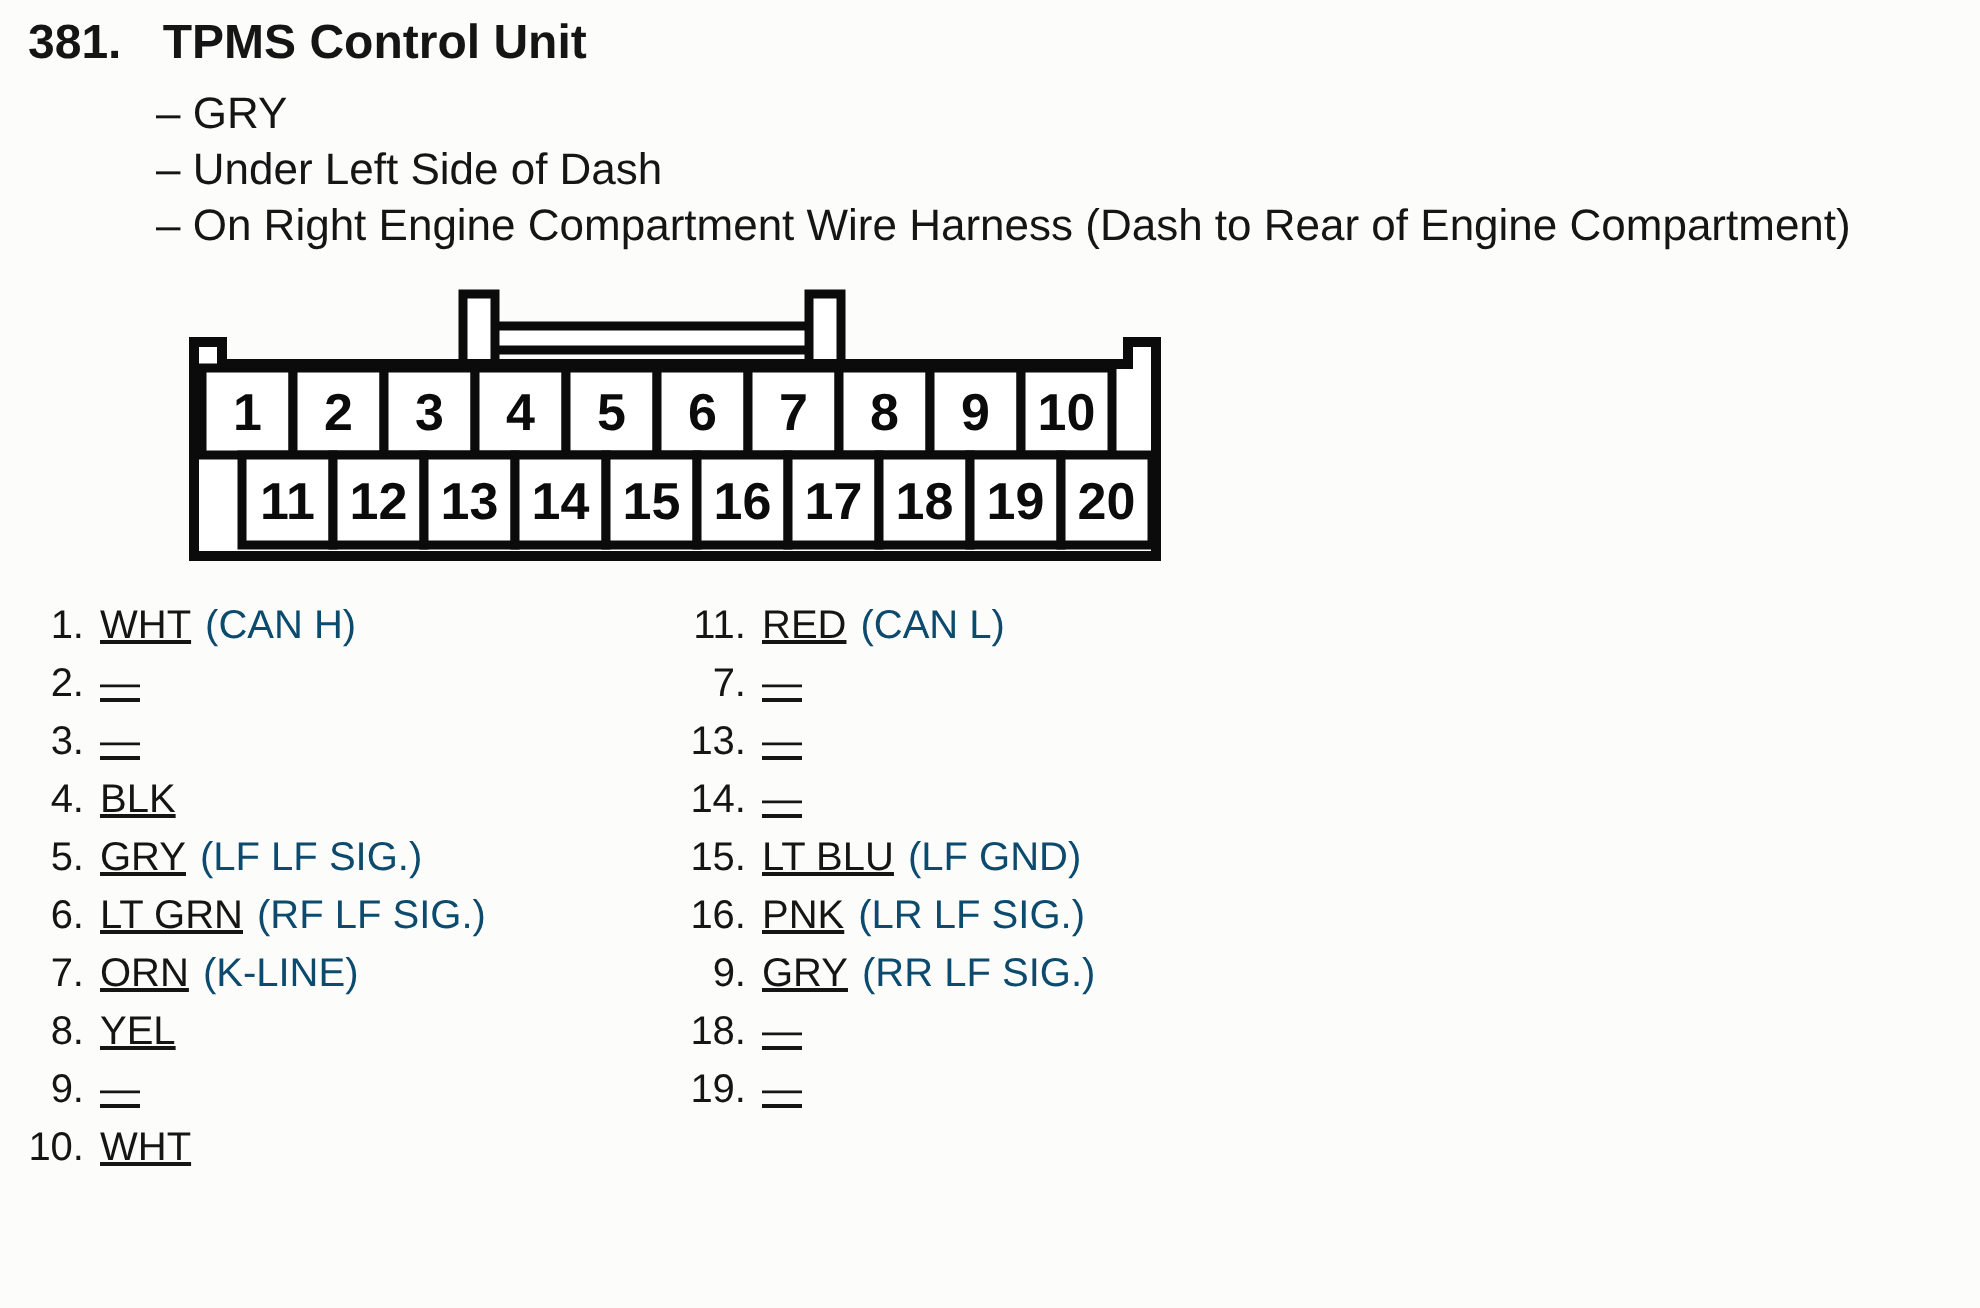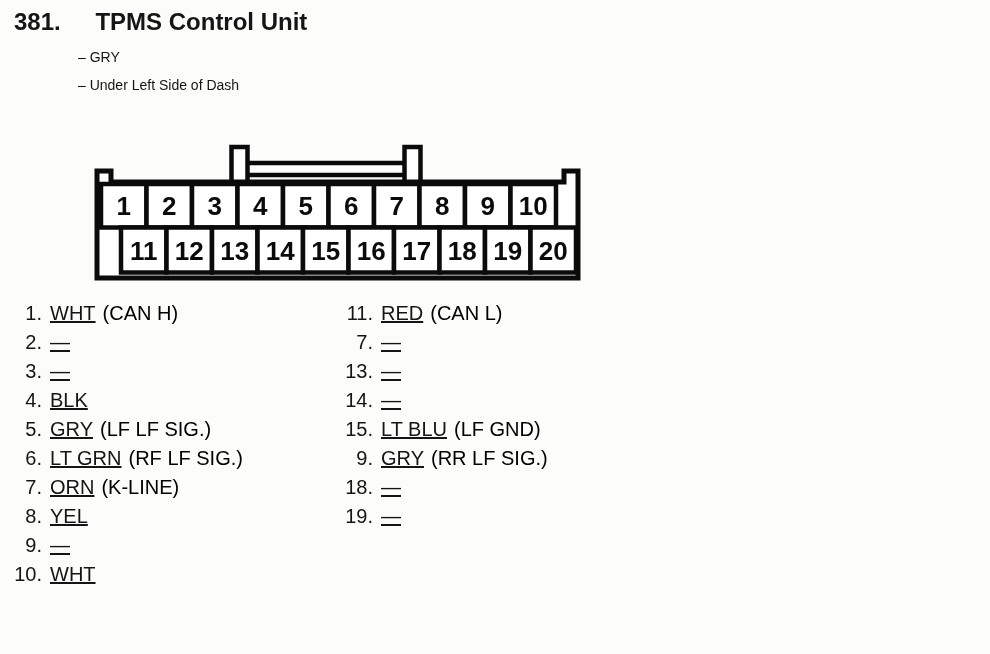--- a/index.html
+++ b/index.html
@@ -16,27 +16,27 @@
 
   
   .title-row {
     position: absolute;
     left: 14px;
     top: 8px;
     font-size: 24px;
     font-weight: bold;
     white-space: nowrap;
   }
-  .title-row .section-title { margin-left: 28px; }
+  .title-row .section-title { margin-left: 14px; }
 
   .detail-list {
     position: absolute;
     left: 78px;
     top: 43px;
-    font-size: 14px;
+    font-size: 22px;
     line-height: 28px;
     white-space: nowrap;
   }
 
   
   .connector-svg {
     position: absolute;
     left: 94px;
     top: 137px;
   }
@@ -60,36 +60,37 @@
   .pin-row { display: flex; align-items: baseline; }
   .pin-num {
     flex: 0 0 auto;
     width: 28px;
     text-align: right;
     margin-right: 8px;
   }
   .pin-col.right .pin-num { width: 31px; margin-left: 11px; }
   .wire-color { margin-right: 7px; text-decoration: underline; }
   .wire-color:empty { display: none; margin: 0; }
-  .signal-name { color: #000000; }
+  .signal-name { color: #0c4a6e; }
   .signal-name:empty { display: none; }
 </style>
 </head>
 <body>
 
 <div class="page">
 
   <div class="title-row">
     <span class="section-number">381.</span>
     <span class="section-title">TPMS Control Unit</span>
   </div>
 
   <div class="detail-list">
     <div>– GRY</div>
     <div>– Under Left Side of Dash</div>
+    <div>– On Right Engine Compartment Wire Harness (Dash to Rear of Engine Compartment)</div>
   </div>
 
   <svg class="connector-svg" width="488" height="146" viewBox="0 0 488 146">
 
     <g>
       <rect x="150.5" y="26" width="163" height="12" fill="#ffffff" stroke="#0b0b0b" stroke-width="4.5"></rect>
       <rect x="137.5" y="10" width="16" height="37" fill="#ffffff" stroke="#0b0b0b" stroke-width="4.5"></rect>
       <rect x="310.5" y="10" width="16" height="37" fill="#ffffff" stroke="#0b0b0b" stroke-width="4.5"></rect>
     </g>
 
@@ -214,20 +215,25 @@
       <span class="pin-num">14.</span>
       <span class="wire-color">—</span>
 
     </div>
     <div class="pin-row">
       <span class="pin-num">15.</span>
       <span class="wire-color">LT BLU</span>
       <span class="signal-name">(LF GND)</span>
     </div>
     <div class="pin-row">
+      <span class="pin-num">16.</span>
+      <span class="wire-color">PNK</span>
+      <span class="signal-name">(LR LF SIG.)</span>
+    </div>
+    <div class="pin-row">
       <span class="pin-num">9.</span>
       <span class="wire-color">GRY</span>
       <span class="signal-name">(RR LF SIG.)</span>
     </div>
     <div class="pin-row">
       <span class="pin-num">18.</span>
       <span class="wire-color">—</span>
 
     </div>
     <div class="pin-row">

